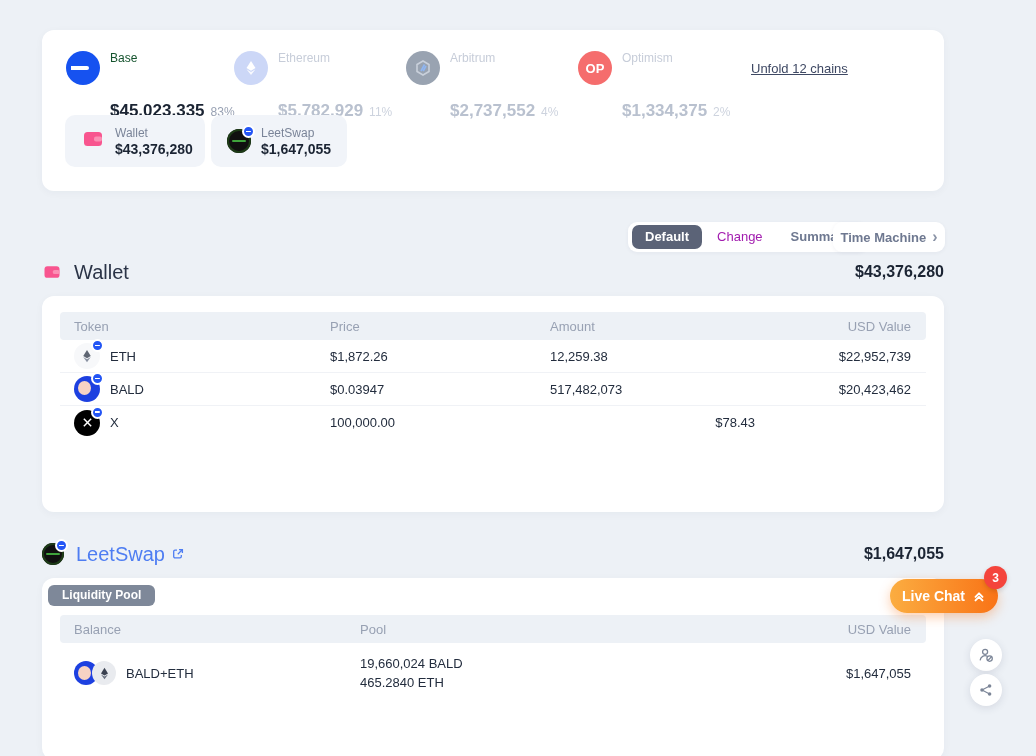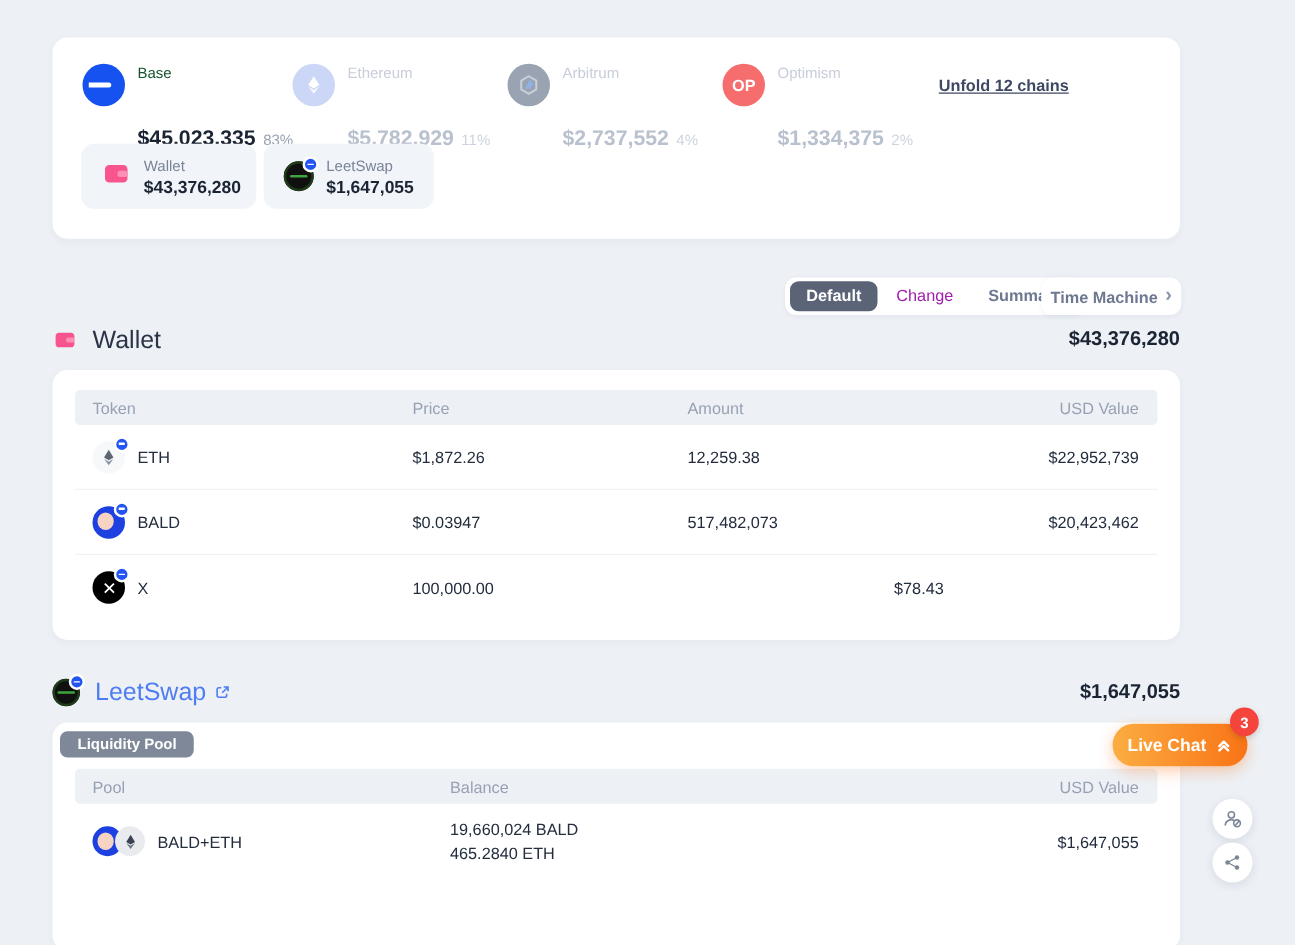--- a/index.html
+++ b/index.html
@@ -25,21 +25,21 @@
   .chain.dim .nm { color:#c7cdd9; }
   .chain.dim .val { color:#b9c1cf; }
   .chain.dim .pct { color:#cdd3de; }
   .base-circle { background:#1652f0; }
   .base-circle::after { content:""; position:absolute; left:15%; top:44%; width:52%; height:13%;
                         background:#fff; border-radius:0 3px 3px 0; }
   .eth-circle { background:#ccd7f7; }
   .arb-circle { background:#99a3b1; }
   .op-circle  { background:#f56d6d; color:#fff; font-weight:700; font-size:13px; }
   .unfold { left:709px; top:31px; font-size:13px; color:#3e4863; text-decoration:underline;
-            font-weight:700; cursor:pointer; }
+            font-weight:400; cursor:pointer; }
   .chip { position:absolute; top:85px; height:52px; background:#f1f4f9; border-radius:10px;
           display:flex; align-items:center; gap:10px; padding:0 16px; cursor:pointer; }
   .chip .lbl { font-size:12px; color:#7a8498; margin-bottom:1px; }
   .chip .cval { font-size:14px; font-weight:700; color:#1b2433; }
 
   
   .cbadge { position:absolute; right:-4px; top:-4px; width:13px; height:13px; border-radius:50%;
             background:#2355f5; border:2px solid #fff; }
   .cbadge::after { content:""; position:absolute; left:1.5px; top:3.5px; width:5px; height:1.8px;
                    background:#fff; border-radius:0 1px 1px 0; }
@@ -70,21 +70,21 @@
   
   .wallet-card { left:42px; top:296px; width:902px; height:216px; }
   .leet-card   { left:42px; top:578px; width:902px; height:182px; }
   .thead { position:absolute; left:18px; width:866px; height:28px; background:#edf1f6;
            border-radius:4px; display:grid; align-items:center; font-size:13px; color:#98a1b3; }
   .g4 { grid-template-columns:270px 220px 220px 1fr; }
   .g3 { grid-template-columns:300px 356px 1fr; }
   .thead span:first-child { padding-left:14px; }
   .r { text-align:right; padding-right:15px; }
   .tbody { position:absolute; left:18px; width:866px; }
-  .trow { display:grid; align-items:center; height:52px; font-size:13px; color:#232d3e;
+  .trow { display:grid; align-items:center; height:33px; font-size:13px; color:#232d3e;
           border-bottom:1px solid #f0f2f6; }
   .trow:last-child { border-bottom:none; }
   .prow { height:60px; }
   .tcell-token { display:flex; align-items:center; gap:10px; padding-left:14px; }
   .bal div { line-height:19px; }
 
   
   .tok { width:26px; height:26px; border-radius:50%; position:relative; flex:none;
          display:flex; align-items:center; justify-content:center; }
   .tok.ethtok { background:#f7f8fa; }
@@ -291,22 +291,22 @@
         <path d="M5 2.2 H3 a1.3 1.3 0 0 0 -1.3 1.3 v5 a1.3 1.3 0 0 0 1.3 1.3 h5 a1.3 1.3 0 0 0 1.3 -1.3 V7"></path>
         <path d="M5.8 6.2 L10.2 1.8 M7 1.6 h3.4 v3.4"></path>
       </svg>
   </span>
   <span class="total">$1,647,055</span>
 </div>
 
 <div class="abs card leet-card">
   <span class="lp-badge">Liquidity Pool</span>
   <div class="thead g3" style="top:37px">
+    <span>Balance</span>
     <span>Pool</span>
-    <span>Balance</span>
     <span class="r">USD Value</span>
   </div>
   <div class="tbody" style="top:65px">
     <div class="trow prow g3">
       <span class="tcell-token">
         <span class="pool-ic">
           <span class="tok baldtok"></span>
           <span class="tok ethpool">
             <svg width="13" height="13" viewBox="0 0 16 16">
                 <polygon points="8,1 12.3,8 8,10.6 3.7,8" fill="#3a4150"></polygon>

